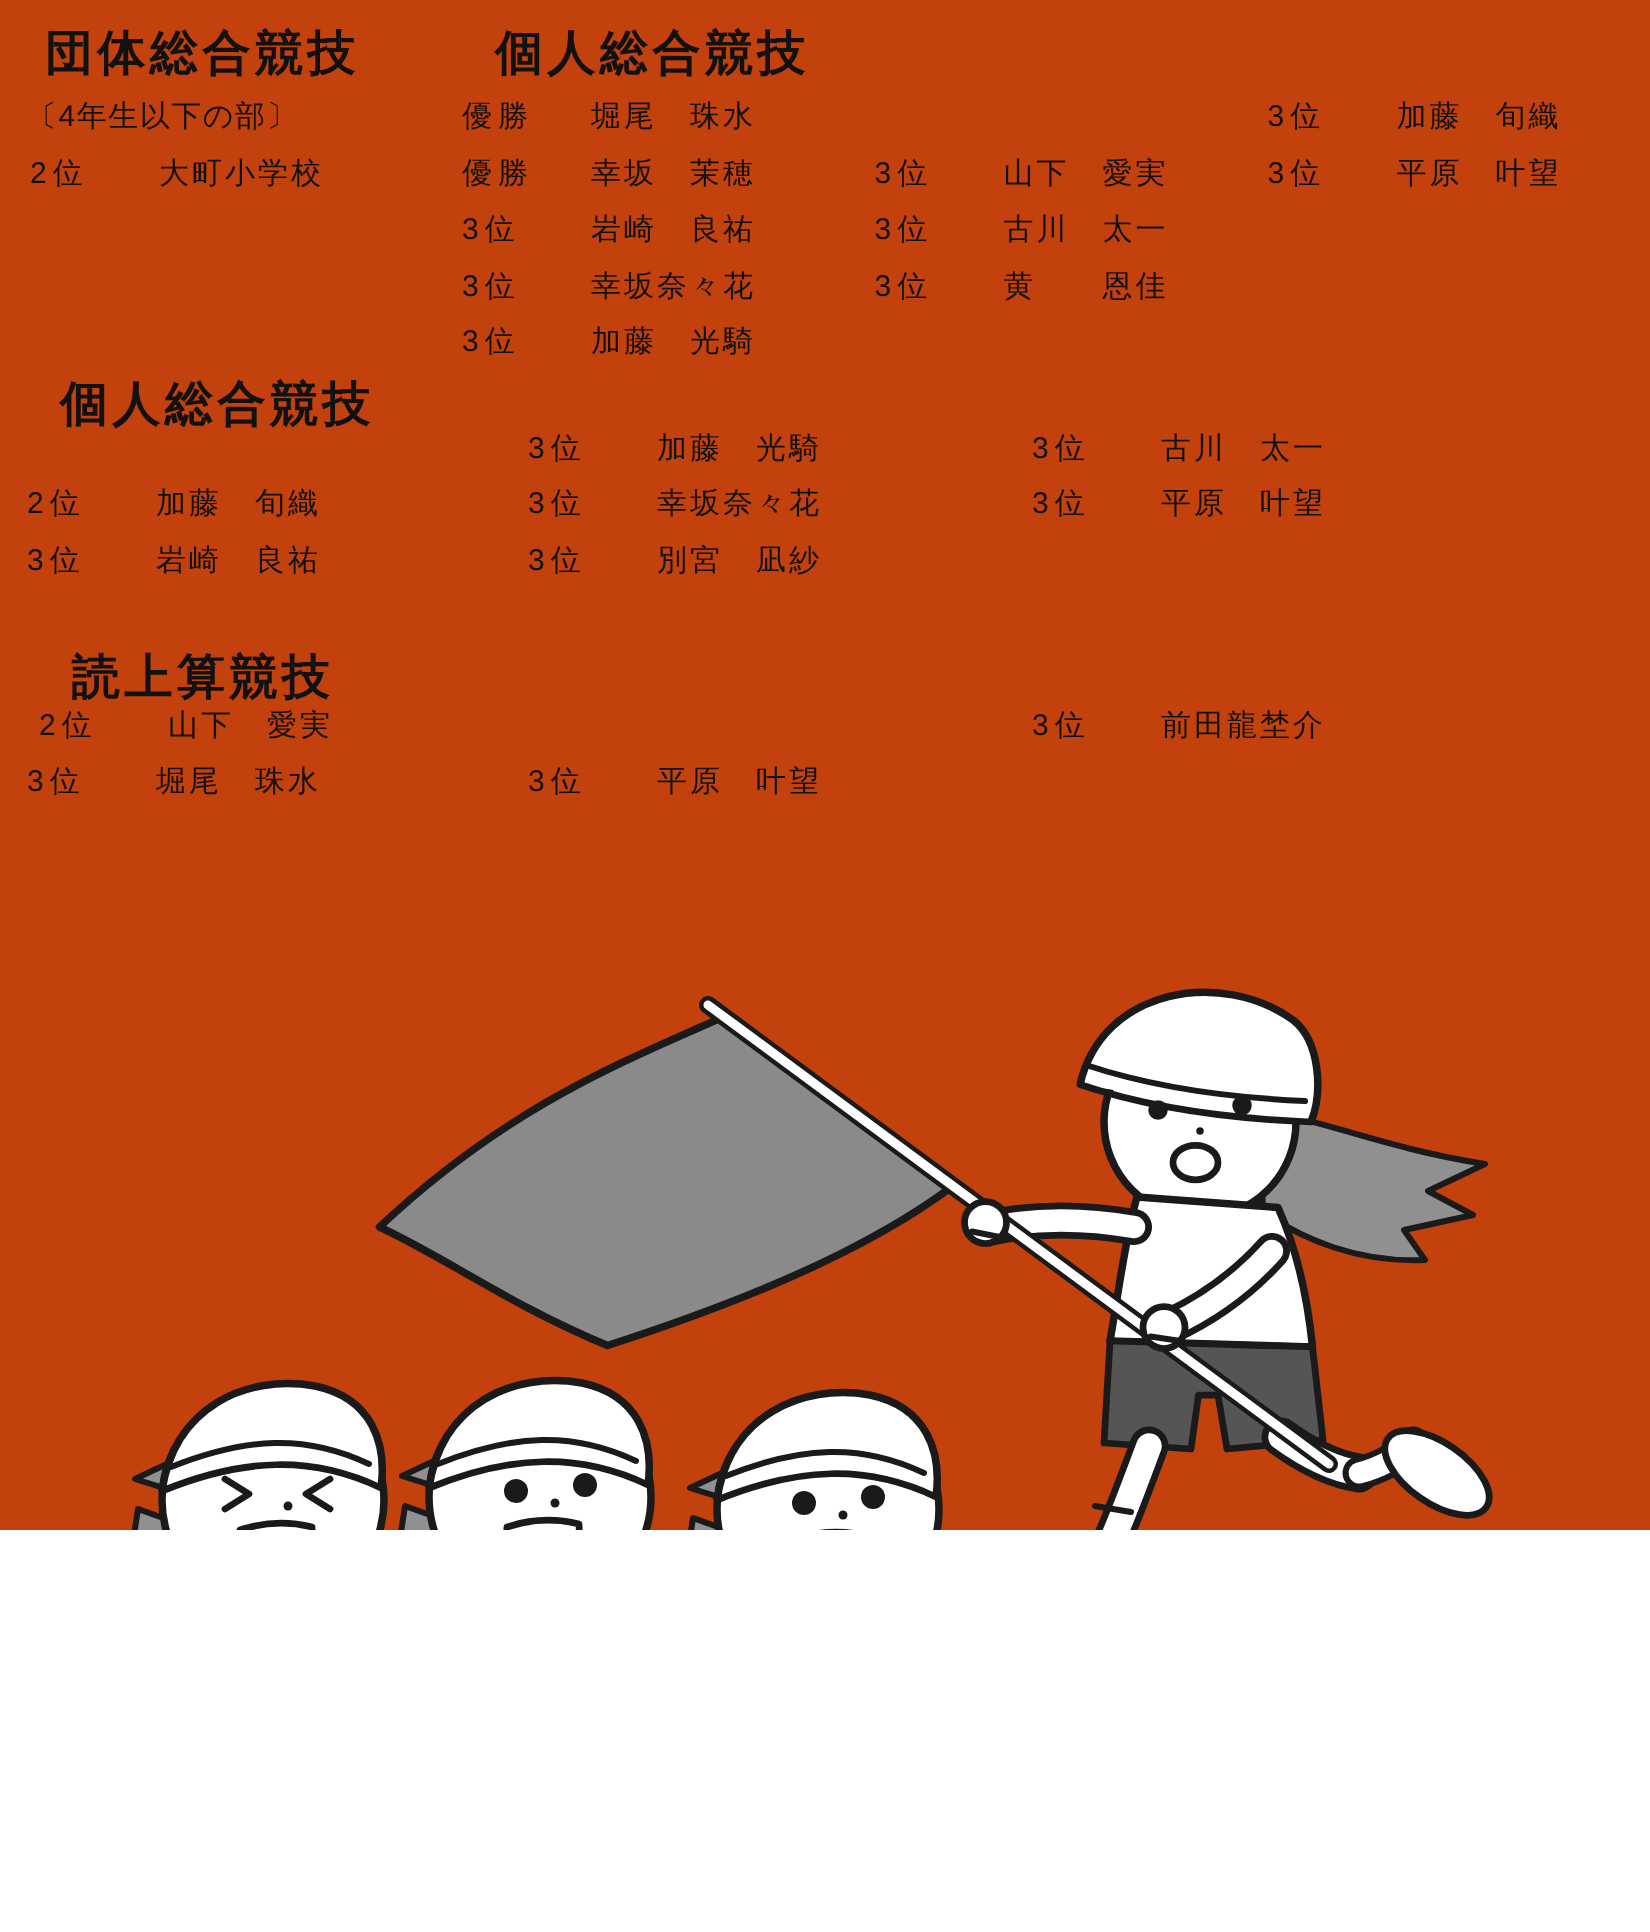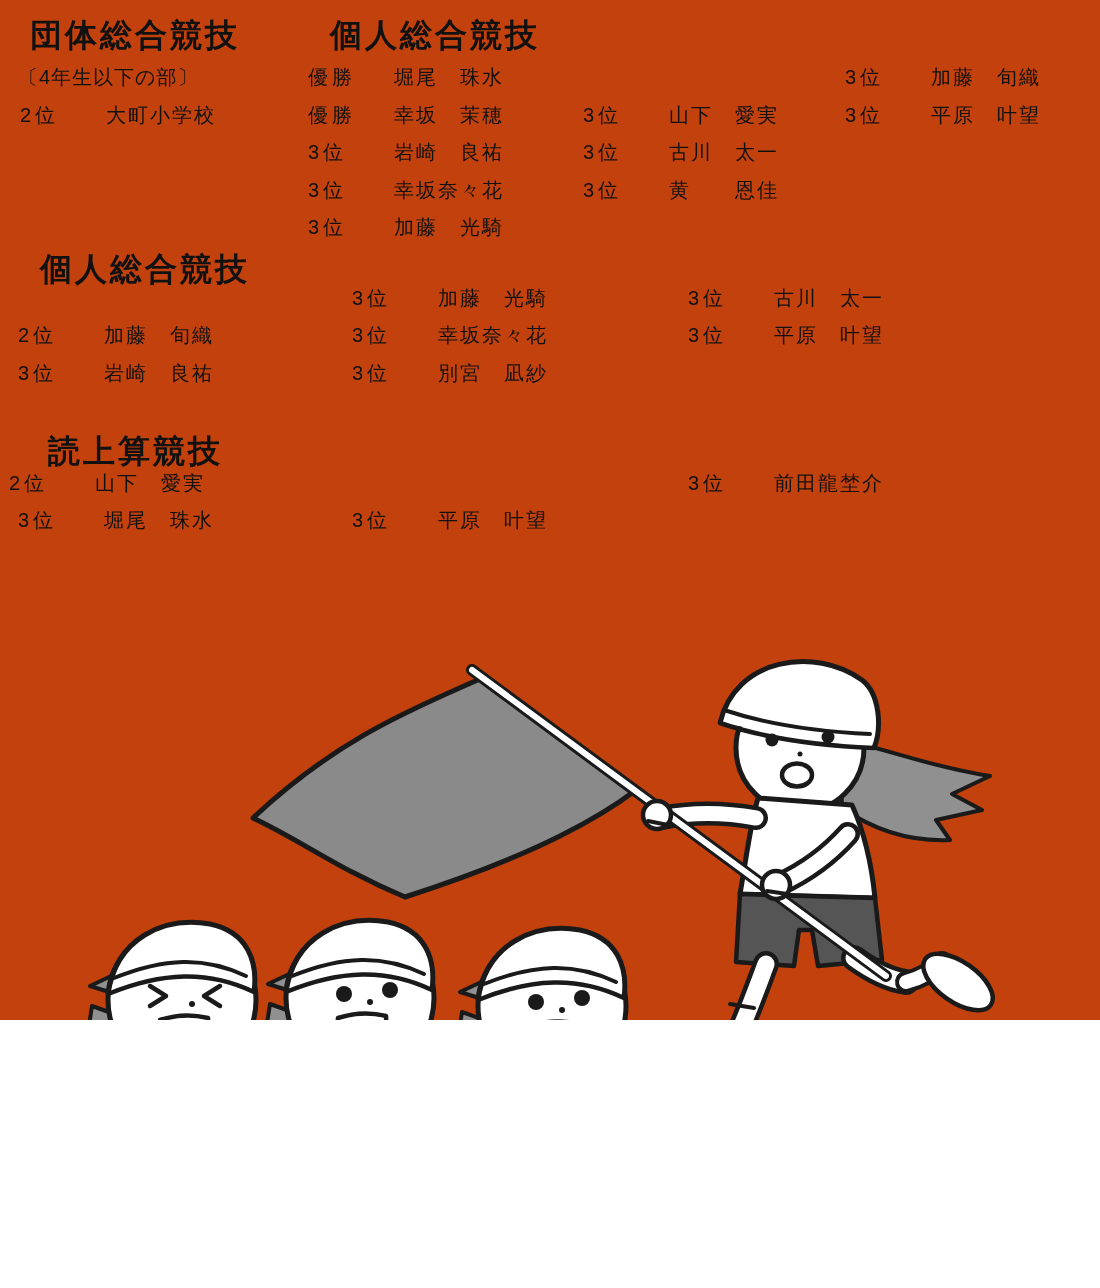--- a/index.html
+++ b/index.html
@@ -50,21 +50,21 @@
 
   <div class="entry" style="left:352px;top:285px"><span class="rank">3位</span><span class="name">加藤　光騎</span></div>
   <div class="entry" style="left:352px;top:322px"><span class="rank">3位</span><span class="name">幸坂奈々花</span></div>
   <div class="entry" style="left:352px;top:360px"><span class="rank">3位</span><span class="name">別宮　凪紗</span></div>
 
   <div class="entry" style="left:688px;top:285px"><span class="rank">3位</span><span class="name">古川　太一</span></div>
   <div class="entry" style="left:688px;top:322px"><span class="rank">3位</span><span class="name">平原　叶望</span></div>
 
   <h2 class="hd" style="left:48px;top:430px">読上算競技</h2>
 
-  <div class="entry" style="left:9px;top:470px"><span class="rank">2位</span><span class="name">山下　愛実</span></div>
+  <div class="entry" style="left:26px;top:470px"><span class="rank">2位</span><span class="name">山下　愛実</span></div>
   <div class="entry" style="left:18px;top:507px"><span class="rank">3位</span><span class="name">堀尾　珠水</span></div>
 
   <div class="entry" style="left:352px;top:507px"><span class="rank">3位</span><span class="name">平原　叶望</span></div>
 
   <div class="entry" style="left:688px;top:470px"><span class="rank">3位</span><span class="name">前田龍埜介</span></div>
 
   <svg class="illo" width="1100" height="660" viewBox="0 0 1100 660" aria-hidden="true">
     <defs>
       <g id="kid">
         <path d="M -92,-14 L -58,-30 L -60,-4 Z M -90,6 L -62,16 C -68,36 -82,42 -94,32 Z" stroke="#1a1a1a" stroke-width="4" fill="#909090"></path>

